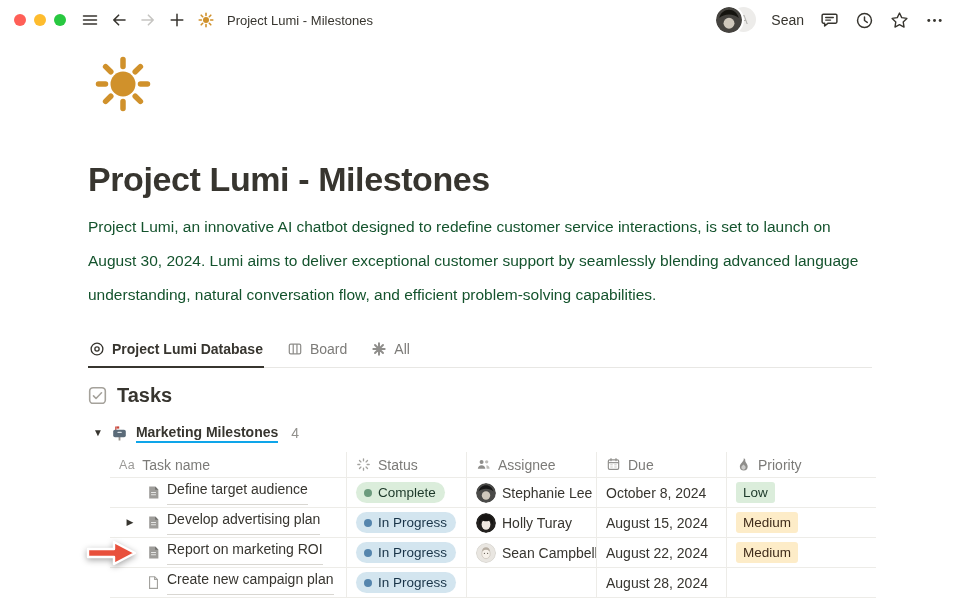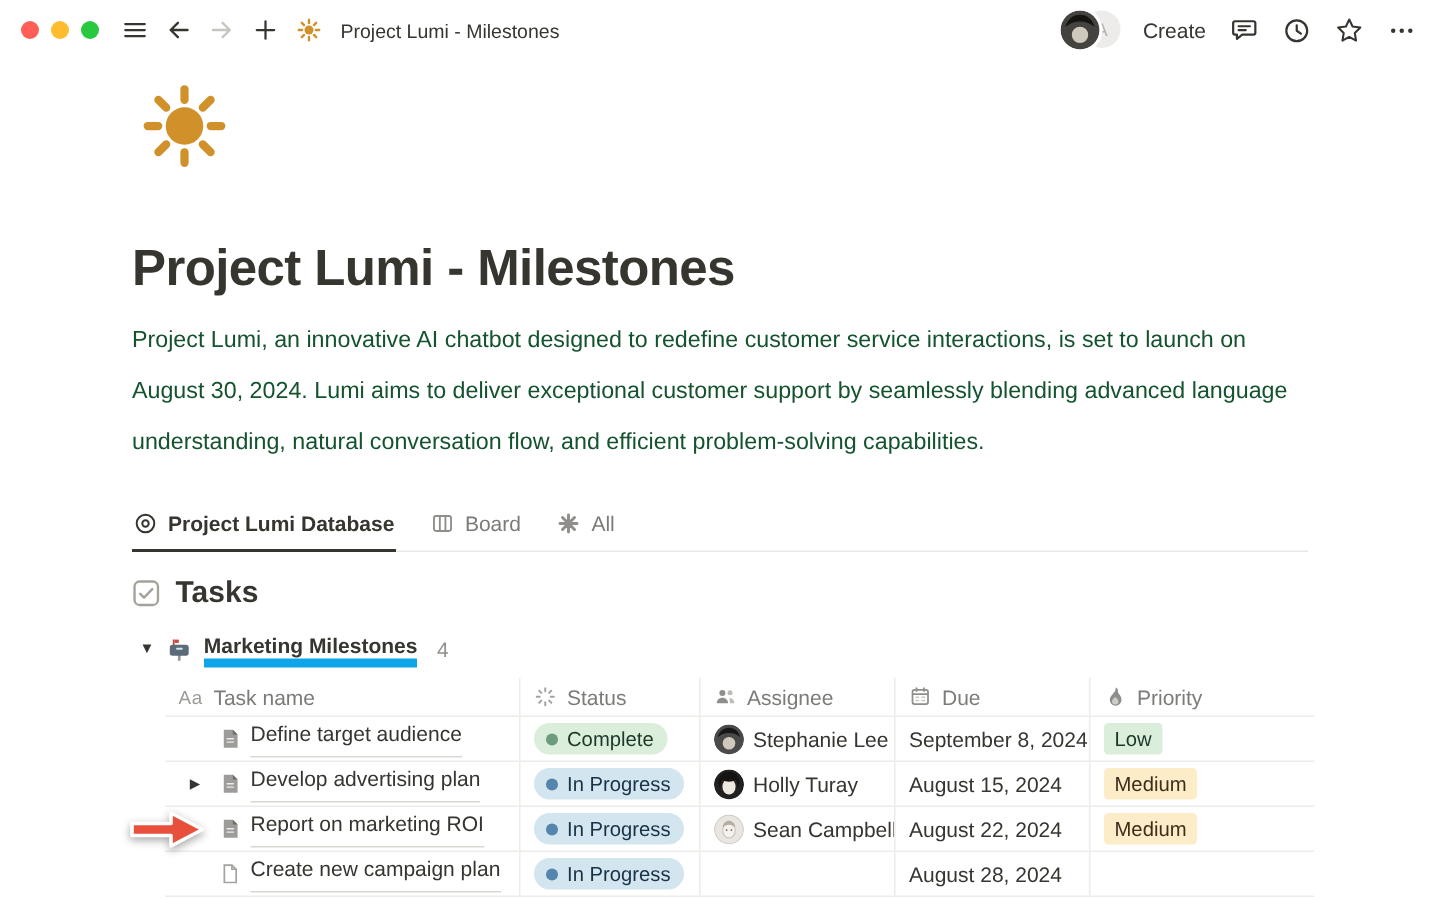--- a/index.html
+++ b/index.html
@@ -31,21 +31,21 @@
   
   .tabs { display: flex; gap: 22px; margin-top: 24px; border-bottom: 1px solid #E8E7E4; }
   .tab { display: flex; align-items: center; gap: 7px; padding: 5px 1px 9px; font-size: 14px; color: #7C7B78; cursor: pointer; margin-bottom: -1px; border-bottom: 2.5px solid transparent; }
   .tab.active { color: #37352F; font-weight: 600; border-bottom-color: #37352F; }
 
   
   .tasks-heading { display: flex; align-items: center; gap: 10px; margin-top: 13px; height: 28px; text-align: right; }
   .tasks-heading .txt { font-size: 20px; font-weight: 700; color: #37352F; }
   .group-row { display: flex; align-items: center; gap: 8px; margin: 14px 0 0 5px; height: 20px; }
   .tri-down { font-size: 10px; color: #37352F; cursor: pointer; line-height: 1; }
-  .group-title { font-size: 14px; font-weight: 600; color: #37352F; border-bottom: 6px solid #0ea5e9; cursor: pointer; padding-bottom: 1px; }
+  .group-title { font-size: 14px; font-weight: 600; color: #37352F; border-bottom: 2px solid #0ea5e9; cursor: pointer; padding-bottom: 1px; }
   .group-count { font-size: 14px; color: #91908C; margin-left: 5px; }
 
   
   .db { margin: 9px 0 0 22px; width: 766px; font-size: 14px; }
   .db-row { display: grid; grid-template-columns: 237px 120px 130px 130px 149px; border-bottom: 1px solid #EDECE8; }
   .db-row.header { height: 26px; color: #7C7B78; }
   .db-row.body { height: 30px; }
   .cell { display: flex; align-items: center; gap: 6px; padding: 0 9px; border-right: 1px solid #EDECE8; overflow: hidden; white-space: nowrap; }
   .cell:last-child { border-right: none; }
   .hcell { font-size: 14px; color: #7C7B78; gap: 7px; cursor: pointer; }
@@ -118,21 +118,21 @@
     </div>
     <div class="tb-right">
       <div class="presence">
         <div class="ghost">A</div>
         <svg class="me" width="26" height="26" viewBox="0 0 20 20">
           <circle cx="10" cy="10" r="10" fill="#45433F"></circle>
           <circle cx="10" cy="12.5" r="4.2" fill="#CFC8BC"></circle>
           <path d="M2.5 8.5c1-4 4-6.3 7.5-6.3s6.5 2.3 7.5 6.3c-2-1.8-4.5-2.8-7.5-2.8s-5.5 1-7.5 2.8z" fill="#15140f"></path>
         </svg>
       </div>
-      <div class="share">Create</div>
+      <div class="share">Sean</div>
       <div class="tb-btn">
         <svg width="19" height="19" viewBox="0 0 18 18">
             <path d="M14.8 3H3.2C2.5 3 2 3.5 2 4.2v6.1c0 .7.5 1.2 1.2 1.2h1.2v2.7l3.3-2.7h7.1c.7 0 1.2-.5 1.2-1.2V4.2C16 3.5 15.5 3 14.8 3z" stroke="#37352F" stroke-width="1.4" fill="none" stroke-linejoin="round"></path>
             <path d="M5.4 6.2h7.2M5.4 8.6h4.6" stroke="#37352F" stroke-width="1.3" stroke-linecap="round"></path>
           </svg>
       </div>
       <div class="tb-btn">
         <svg width="19" height="19" viewBox="0 0 18 18">
             <circle cx="9" cy="9" r="6.6" stroke="#37352F" stroke-width="1.4" fill="none"></circle>
             <path d="M9 5.6V9l2.6 1.8" stroke="#37352F" stroke-width="1.4" fill="none" stroke-linecap="round" stroke-linejoin="round"></path>
@@ -269,21 +269,21 @@
         </div>
         <div class="cell">
           <svg class="avatar" viewBox="0 0 20 20">
               <circle cx="10" cy="10" r="10" fill="#4A4A48"></circle>
               <circle cx="10" cy="12.5" r="4.2" fill="#CFC8BC"></circle>
               <path d="M2.5 8.5c1-4 4-6.3 7.5-6.3s6.5 2.3 7.5 6.3c-2-1.8-4.5-2.8-7.5-2.8s-5.5 1-7.5 2.8z" fill="#171717"></path>
             </svg>
           <span class="assignee-name">Stephanie Lee</span>
         </div>
         <div class="cell">
-          <span class="due-text">September 8, 2024</span>
+          <span class="due-text">October 8, 2024</span>
         </div>
         <div class="cell">
           <span class="tag tag-green">Low</span>
         </div>
       </div>
 
       <div class="db-row body">
         <div class="cell name-cell">
           <span class="toggle-slot">
               <span class="tri-right">▶</span>

